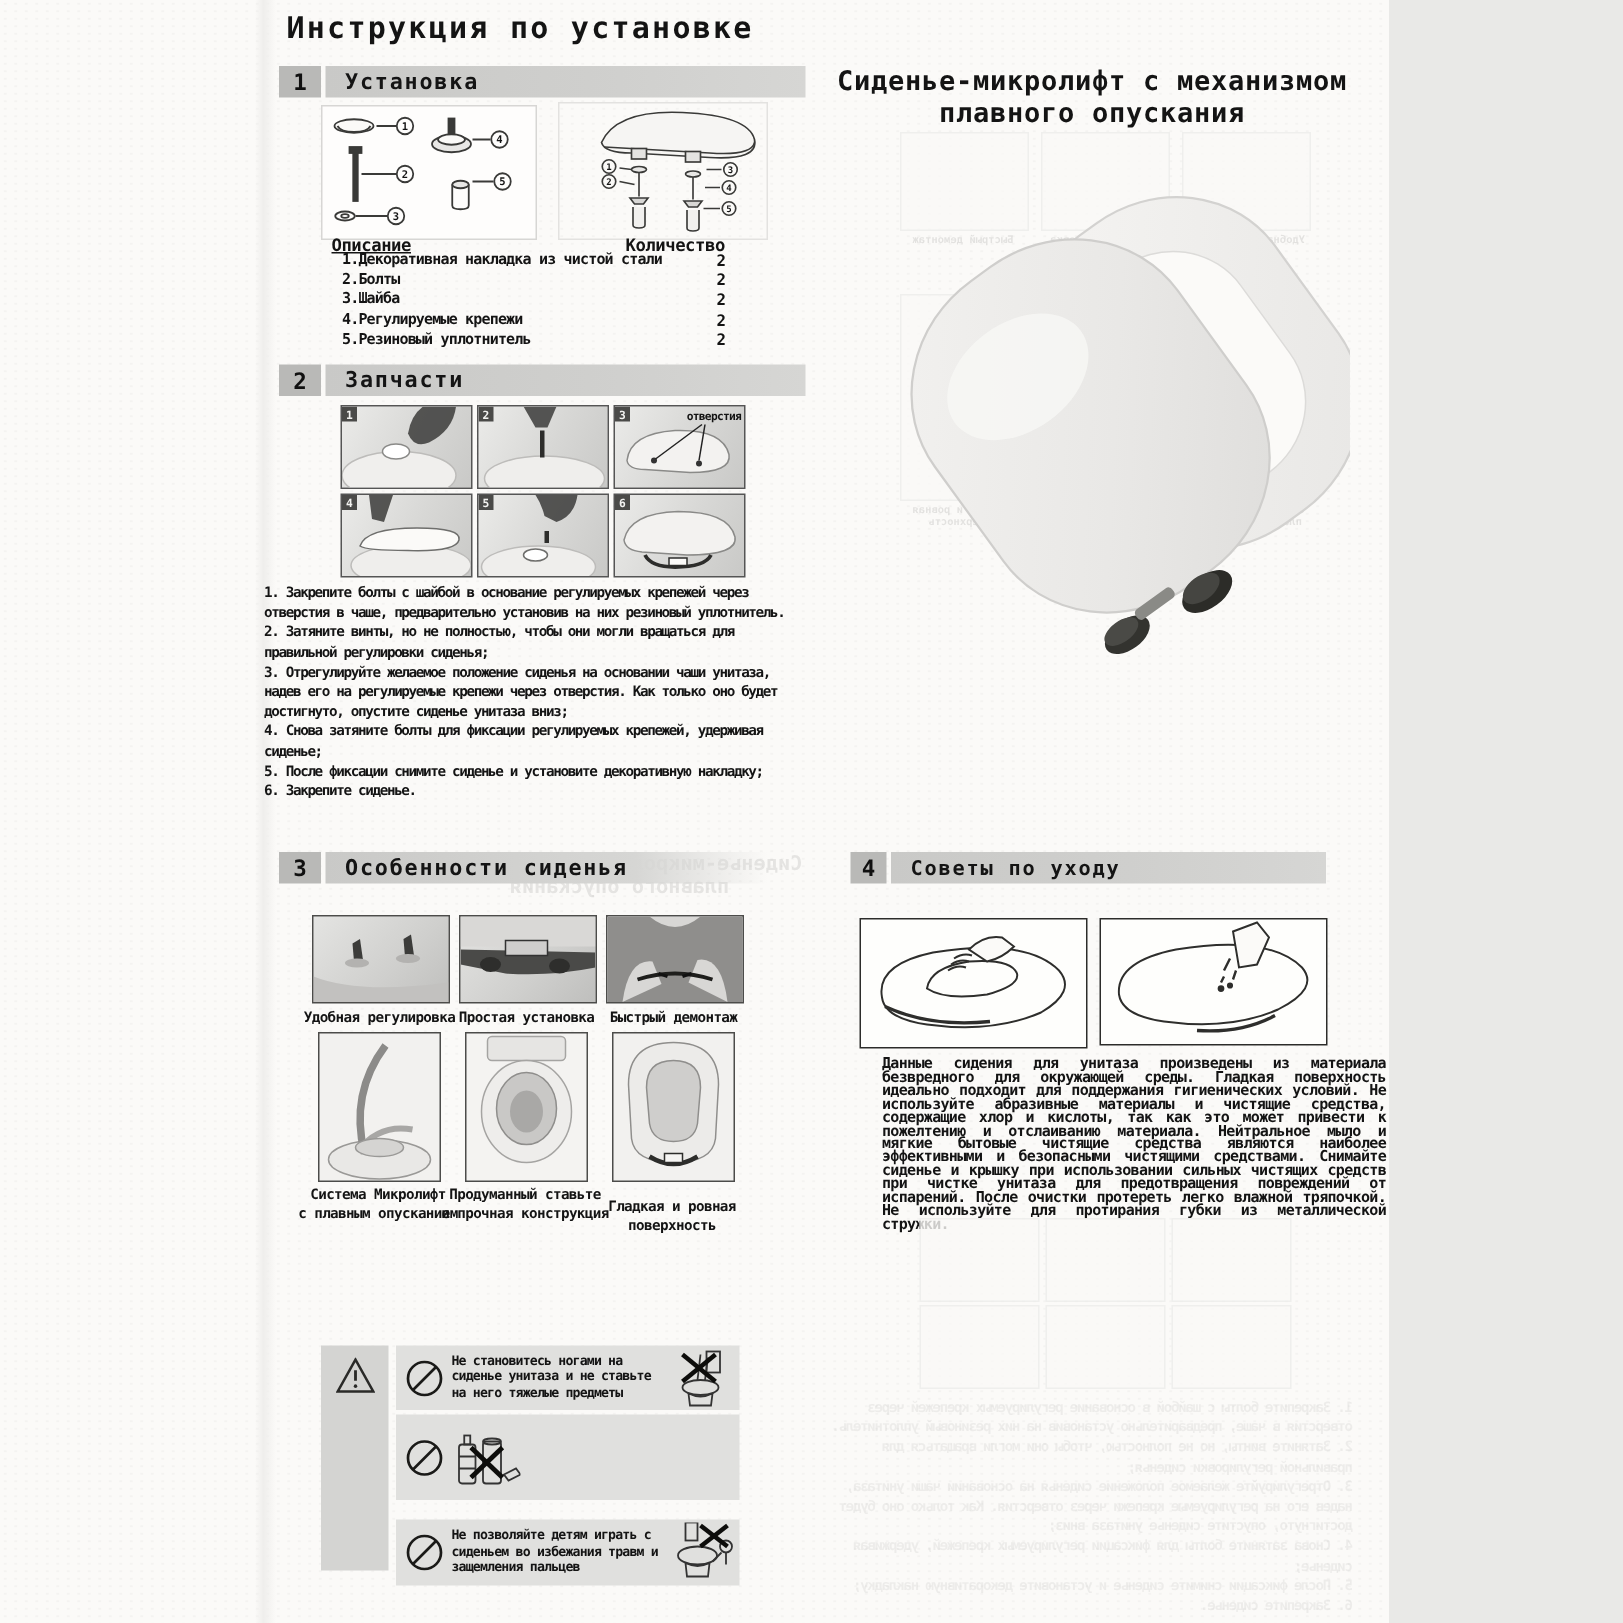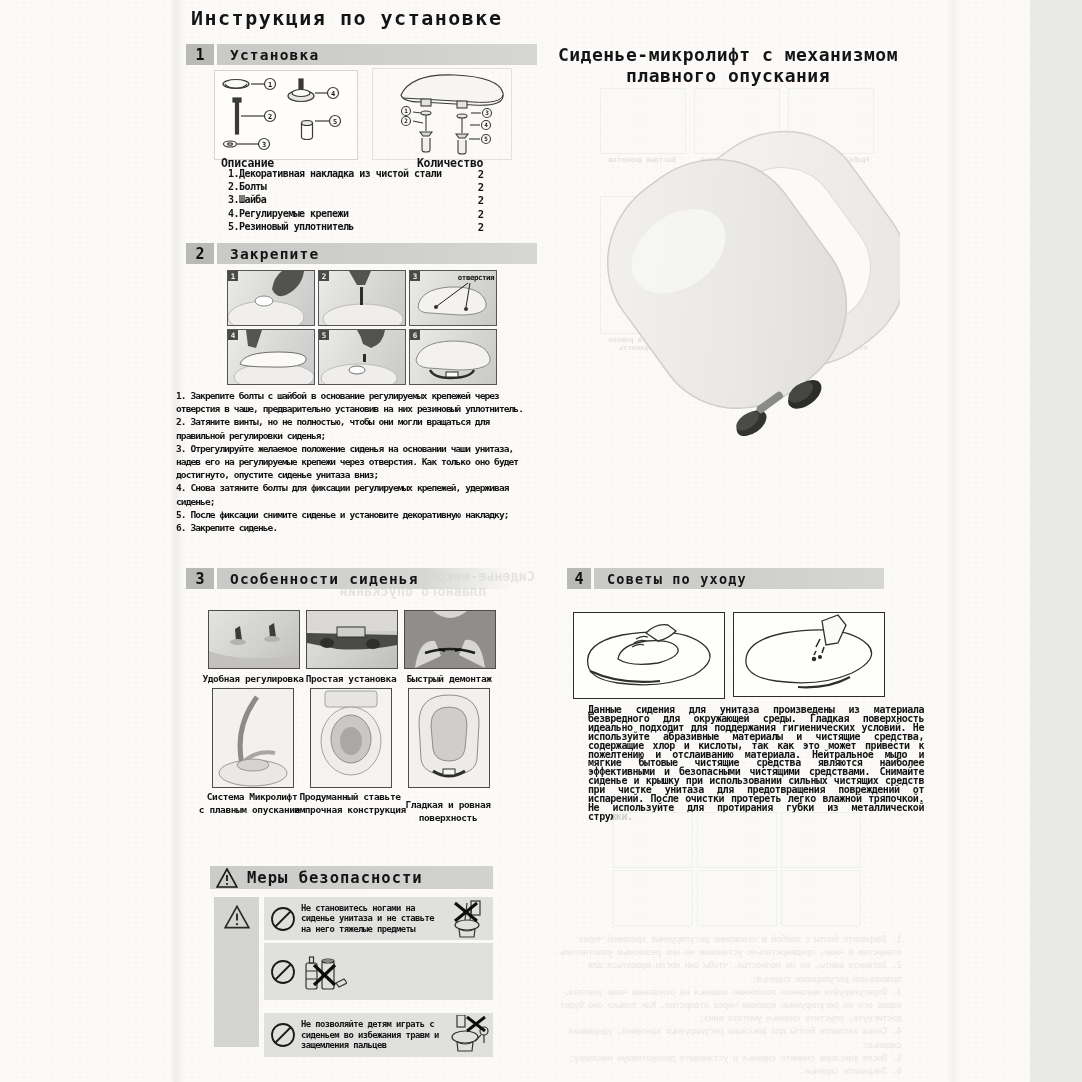--- a/index.html
+++ b/index.html
@@ -1,17 +1,17 @@
 <!DOCTYPE html>
 <html><head>
 <meta charset="utf-8">
 <style>
   html,body{margin:0;padding:0;background:#e9e9e7;}
   .page{
-    position:relative;width:1030px;height:1082px;overflow:hidden;
+    position:relative;width:926px;height:1082px;overflow:hidden;
     background-color:#fbfaf8;
     background-image:radial-gradient(#f4f3f1 1px, transparent 1px);
     background-size:7px 5px;
     font-family:"DejaVu Sans Mono", monospace;
     color:#141414;
   }
   .crease{position:absolute;top:0;bottom:0;width:14px;
     background:linear-gradient(90deg,transparent,#efeeec 40%,transparent);}
   .abs{position:absolute;}
 
@@ -164,21 +164,21 @@
       <g font-size="6" font-weight="bold" fill="#141414" text-anchor="middle" font-family="DejaVu Sans Mono, monospace">
         <text x="33" y="44.2">1</text>
         <text x="33" y="54.2">2</text>
         <text x="114" y="46.2">3</text>
         <text x="113" y="58.2">4</text>
         <text x="113" y="72.2">5</text>
       </g>
     </svg>
   </div>
 
-  <div class="col-label" style="left:221px;top:156px;">Описание</div>
+  <div class="col-label" style="left:221px;top:156px;text-decoration:underline;">Описание</div>
   <div class="col-label" style="left:417px;top:156px;">Количество</div>
 
   <div class="parts-list">
     <div class="part-row">
       <span>1.Декоративная накладка из чистой стали</span>
       <span class="part-qty">2</span>
     </div>
     <div class="part-row">
       <span>2.Болты</span>
       <span class="part-qty">2</span>
@@ -192,21 +192,21 @@
       <span class="part-qty">2</span>
     </div>
     <div class="part-row">
       <span>5.Резиновый уплотнитель</span>
       <span class="part-qty">2</span>
     </div>
   </div>
 
   <div class="sec-header" style="left:186px;top:243px;width:351px;">
     <div class="sec-num">2</div>
-    <div class="sec-bar">Закрепите</div>
+    <div class="sec-bar">Запчасти</div>
   </div>
 
   <div class="photo" style="left:227px;top:270px;">
     <span class="pnum">1</span>
     <svg width="86" height="54" viewBox="0 0 86 54">
         <ellipse cx="38" cy="46" rx="38" ry="16" fill="#f0efed" stroke="#bdbcba"></ellipse>
         <ellipse cx="36" cy="30" rx="9" ry="5" fill="#fff" stroke="#8a8a88"></ellipse>
         <path d="M54,0 L76,0 Q74,16 58,24 Q48,28 44,18 Q46,6 54,0 Z" fill="#3b3b39" opacity=".85"></path>
       </svg>
   </div>
@@ -332,28 +332,20 @@
         <rect x="34" y="80" width="12" height="6" fill="#f6f5f3" stroke="#2d2d2b"></rect>
       </svg>
   </div>
   <div class="feat-cap" style="left:190px;top:790px;width:124px;">Система Микролифт
 с плавным  опусканием</div>
   <div class="feat-cap" style="left:288px;top:790px;width:124px;">Продуманный ставьте
 и прочная конструкция</div>
   <div class="feat-cap" style="left:392px;top:798px;width:112px;">Гладкая и ровная
 поверхность</div>
 
-  <div class="safety-header">
-    <svg width="22" height="20" viewBox="0 0 22 20">
-        <path d="M11,1 L21,19 L1,19 Z" fill="none" stroke="#1a1a18" stroke-width="1.6"></path>
-        <line x1="11" y1="7" x2="11" y2="13" stroke="#1a1a18" stroke-width="1.8"></line>
-        <circle cx="11" cy="16" r="1.1" fill="#1a1a18"></circle>
-      </svg>
-    <span>Меры безопасности</span>
-  </div>
   <div class="safety-side">
     <svg width="26" height="24" viewBox="0 0 22 20">
         <path d="M11,1 L21,19 L1,19 Z" fill="none" stroke="#2a2a28" stroke-width="1.4"></path>
         <line x1="11" y1="7" x2="11" y2="13" stroke="#2a2a28" stroke-width="1.6"></line>
         <circle cx="11" cy="16" r="1" fill="#2a2a28"></circle>
       </svg>
   </div>
 
   <div class="rule" style="top:897px;height:43px;">
     <svg width="26" height="26" viewBox="0 0 26 26">

